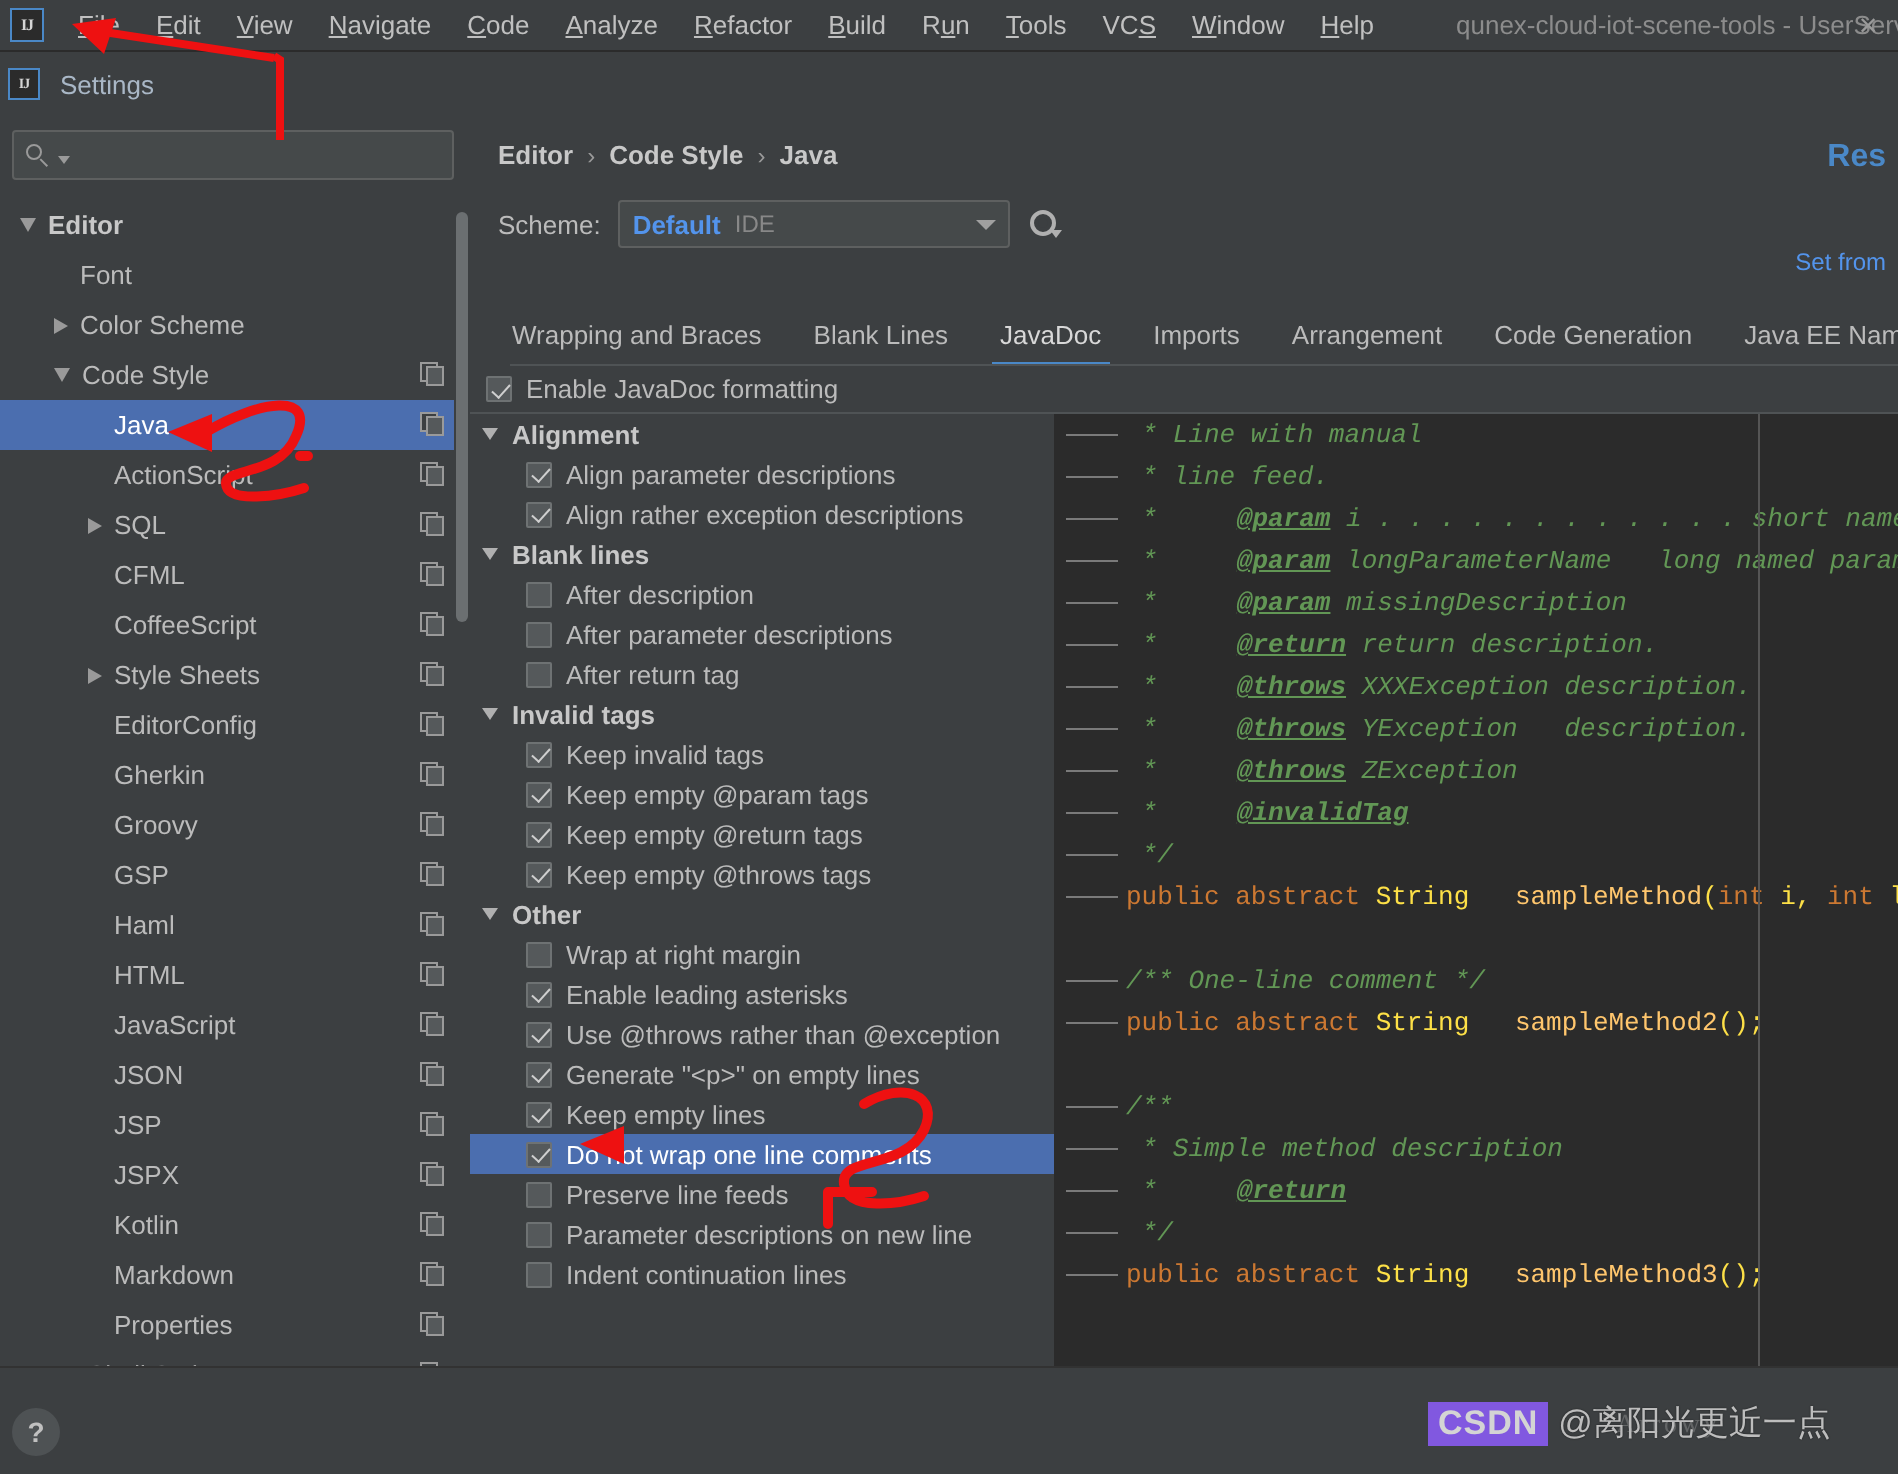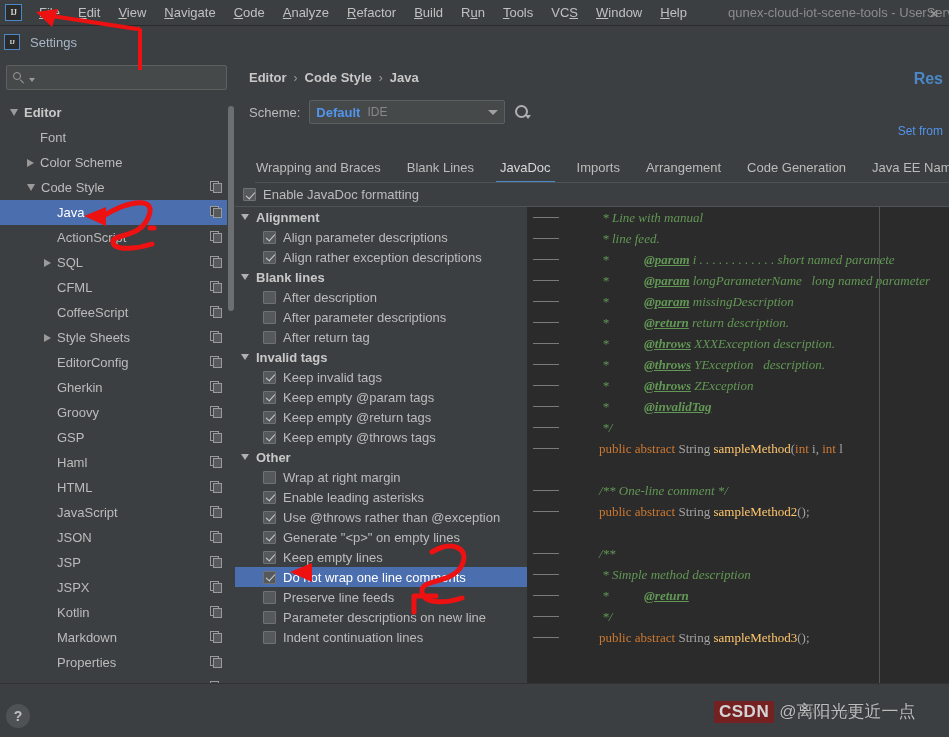--- a/index.html
+++ b/index.html
@@ -234,35 +234,34 @@
   }
   .opt-indent { width: 22px; flex: none; }
 
   
   .preview {
     position: absolute; left: 292px; top: 149px; width: 422px; height: 534px;
     background: #2b2b2b; overflow: hidden;
   }
   .code-line {
     height: 21px; display: flex; align-items: center; white-space: nowrap;
-    font-family: Liberation Serif, serif; font-size: 13px;
+    font-family: Liberation Mono, monospace; font-size: 13px;
     padding-left: 2px;
-    gap: 36px;
   }
   .fold {
     width: 34px; flex: none; display: flex; align-items: center;
     justify-content: center;
   }
   .fold span { display: block; width: 26px; height: 1px; background: #7a7a7a; }
   .code-txt { white-space: pre; }
   .c-doc   { color: #629755; font-style: italic; }
   .c-tag   { color: #629755; font-style: italic; font-weight: bold; text-decoration: underline; margin-left: 32px; }
   .c-kw    { color: #cc7832; }
-  .c-method{ color: #ffc66d; }
-  .c-plain { color: #a3a3a3; }
+  .c-method{ color: #ffc66d; margin-left: 15px; }
+  .c-plain { color: #fde047; }
   .margin-line {
     position: absolute; left: 352px; top: 0; width: 1px; height: 516px;
     background: #555555;
   }
   .h-scroll {
     position: absolute; left: 0; bottom: 10px; width: 422px; height: 9px;
     background: #2b2b2b;
   }
   .h-scroll .thumb {
     position: absolute; left: 2px; top: 1px; width: 165px; height: 8px;
@@ -280,21 +279,21 @@
     color: #c0c0c0; font-size: 14px; font-weight: bold;
     display: flex; align-items: center; justify-content: center;
   }
 
   
   .watermark {
     position: absolute; left: 714px; top: 700px;
     display: flex; align-items: center; opacity: 0.88;
   }
   .wm-csdn {
-    background: #7f1d1d; color: #e9e9e9; font-size: 17px; font-weight: bold;
+    background: #8b5cf6; color: #e9e9e9; font-size: 17px; font-weight: bold;
     padding: 1px 5px; letter-spacing: 0.5px;
   }
   .wm-name {
     color: #cfcfcf; font-size: 17px; margin-left: 5px; white-space: nowrap;
     text-shadow: 0 0 1px rgba(0,0,0,0.6);
   }
   .wm-ghost {
     position: absolute; left: 94px; top: 4px;
     color: rgba(200,200,200,0.32); font-size: 13px;
     font-family: "Liberation Serif", serif; letter-spacing: 2px;

